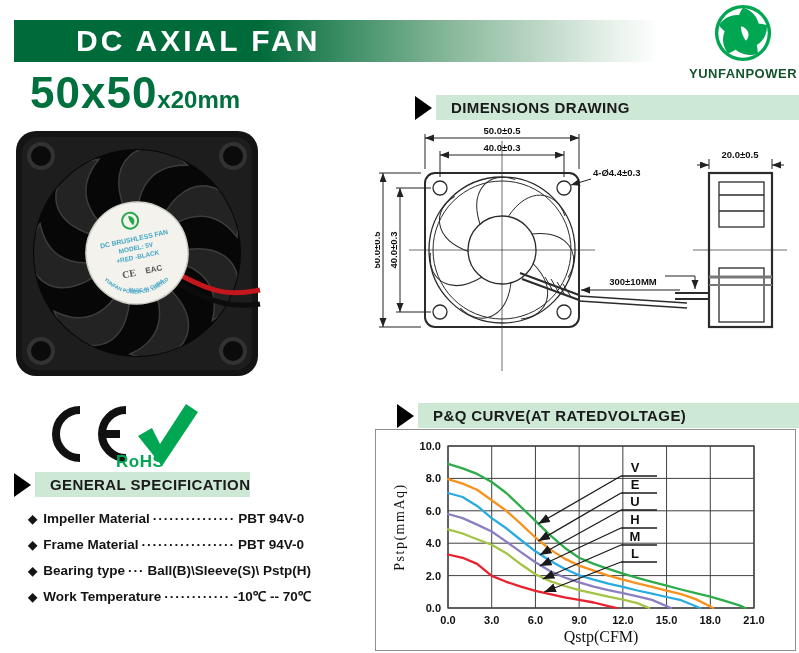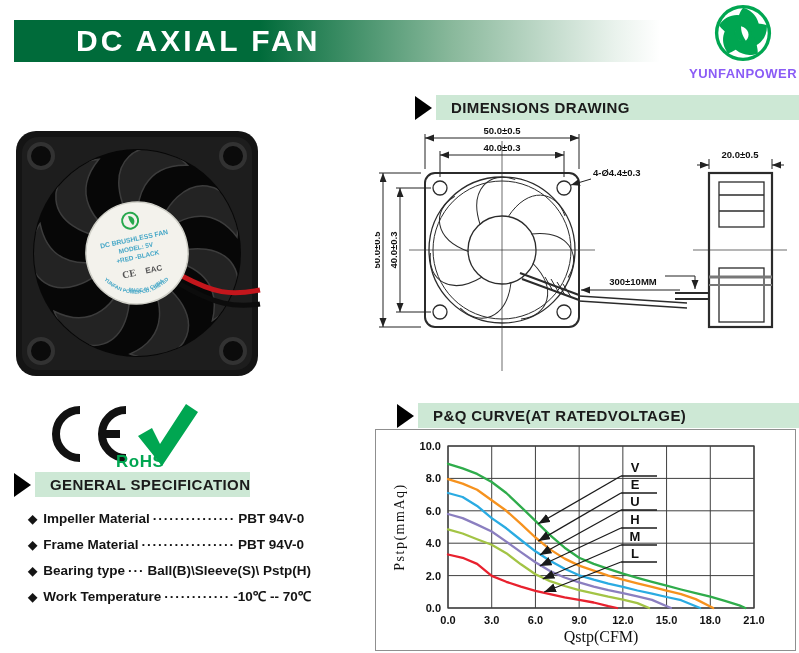--- a/index.html
+++ b/index.html
@@ -8,21 +8,21 @@
   .page { position:relative; width:799px; height:653px; background:#fff; overflow:hidden; }
 
   
   .banner { position:absolute; left:14px; top:20px; width:646px; height:42px;
     background:linear-gradient(90deg,#006b3a 0%,#006b3a 38%,#8ab99c 68%,#e9f2ec 93%,#ffffff 100%); }
   .banner-title { color:#fff; font-weight:bold; font-size:30px; letter-spacing:3px;
     line-height:42px; padding-left:62px; white-space:nowrap; }
 
   
   .brand { position:absolute; left:688px; top:2px; width:110px; text-align:center; }
-  .brand-name { color:#8b5cf6; font-weight:bold; font-size:13px; letter-spacing:.5px; margin-top:-2px; }
+  .brand-name { color:#14532d; font-weight:bold; font-size:13px; letter-spacing:.5px; margin-top:-2px; }
 
   
   .size-title { position:absolute; left:30px; top:68px; color:#00713e; white-space:nowrap; }
   .size-main { font-size:44px; font-weight:bold; letter-spacing:1px; }
   .size-sub  { font-size:24px; font-weight:bold; }
 
   
   .sec-header { position:absolute; display:flex; align-items:center; }
   .sec-tri { width:0; height:0; border-top:12px solid transparent; border-bottom:12px solid transparent;
     border-left:17px solid #000; margin-right:4px; }
@@ -68,20 +68,23 @@
         <path transform="rotate(144)" d="M 0 -26 C 14 -22 20 -9 15 5 C 10 -4 2 -8 -7 -9 C -5 -17 -3 -22 0 -26 Z"></path>
         <path transform="rotate(216)" d="M 0 -26 C 14 -22 20 -9 15 5 C 10 -4 2 -8 -7 -9 C -5 -17 -3 -22 0 -26 Z"></path>
         <path transform="rotate(288)" d="M 0 -26 C 14 -22 20 -9 15 5 C 10 -4 2 -8 -7 -9 C -5 -17 -3 -22 0 -26 Z"></path>
       </g>
       <circle r="8.5" fill="#00a651"></circle>
       <path d="M -2 -7 C 6 -5 8 3 3 8 C -1 2 -2 -2 -2 -7 Z" fill="#fff"></path>
     </svg>
     <div class="brand-name">YUNFANPOWER</div>
   </div>
 
+  <div class="size-title">
+    <span class="size-main">50x50</span><span class="size-sub">x20mm</span>
+  </div>
 
   <div class="sec-header" style="left:373px; top:95px; width:500px;margin-left:42px;">
     <div class="sec-tri"></div>
     <div class="sec-bar">DIMENSIONS DRAWING</div>
   </div>
 
   <svg style="position:absolute; left:14px; top:126px;" width="252" height="258" viewBox="0 0 252 258">
     <defs>
         <clipPath id="fanOpen">
           <circle cx="123" cy="127" r="103"></circle>

